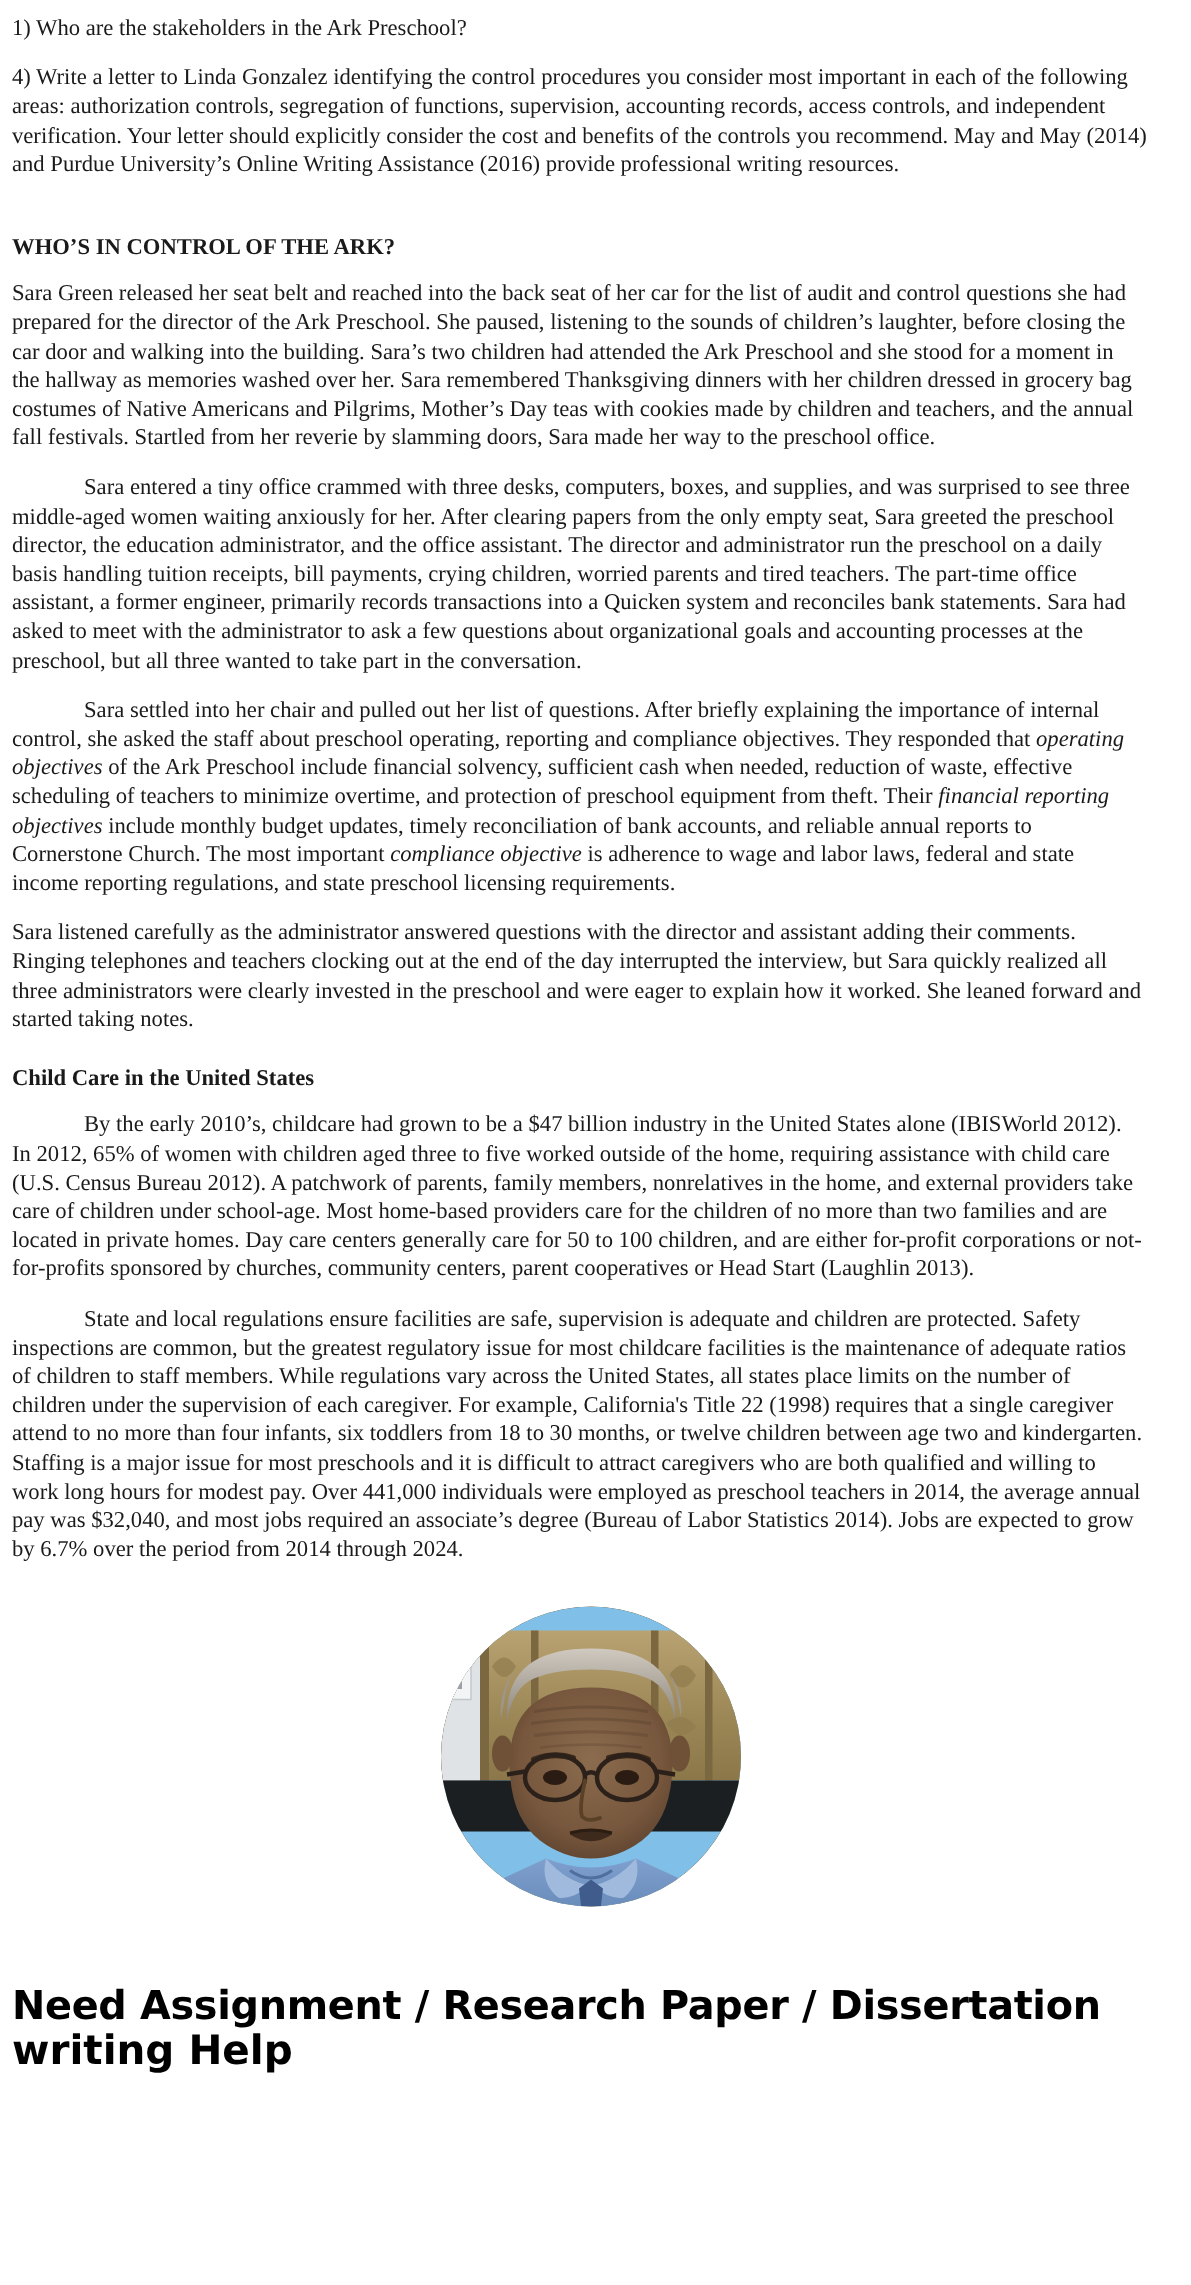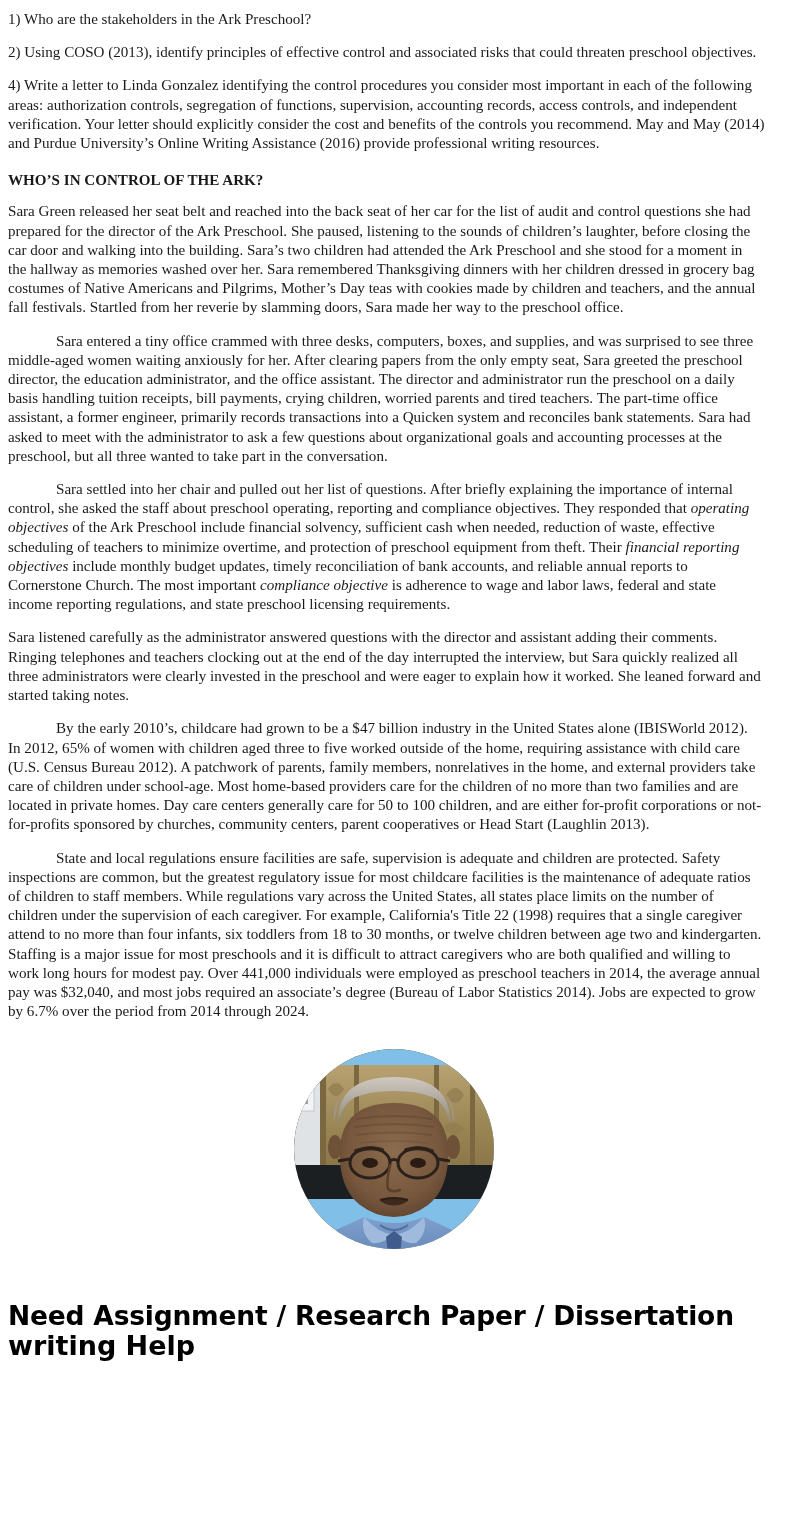--- a/index.html
+++ b/index.html
@@ -26,21 +26,21 @@
     line-height: 19.2px;
     text-align: left;
     margin: 0 0 14px 0;
   }
   .q-block:first-child { margin-top: 2px; }
 
   .section-head {
     font-size: 15.1px;
     line-height: 19.2px;
     font-weight: bold;
-    margin: 18px 0 12px 0;
+    margin: 36px 0 12px 0;
   }
   .sub-head {
     font-size: 15.1px;
     line-height: 19.2px;
     font-weight: bold;
     margin: 20px 0 12px 0;
   }
   p.body {
     font-size: 15.1px;
     line-height: 19.2px;
@@ -80,33 +80,33 @@
   .footer .l1 { font-size: 26.5px; letter-spacing: -0.2px; }
   .footer .l2 { font-size: 27px; }
   .footer .l3 { font-size: 26.5px; }
 </style>
 </head>
 <body>
 
 <div class="page">
 
   <div class="q-block">1) Who are the stakeholders in the Ark Preschool?</div>
-  <div class="q-block">2) Using COSO (2013), identify principles of effective control and associated risks that could threaten preschool objectives.</div>
   <div class="q-block">4) Write a letter to Linda Gonzalez identifying the control procedures you consider most important in each of the following areas: authorization controls, segregation of functions, supervision, accounting records, access controls, and independent verification. Your letter should explicitly consider the cost and benefits of the controls you recommend. May and May (2014) and Purdue University’s Online Writing Assistance (2016) provide professional writing resources.</div>
 
   <div class="section-head">WHO’S IN CONTROL OF THE ARK?</div>
 
   <p class="body">Sara Green released her seat belt and reached into the back seat of her car for the list of audit and control questions she had prepared for the director of the Ark Preschool. She paused, listening to the sounds of children’s laughter, before closing the car door and walking into the building. Sara’s two children had attended the Ark Preschool and she stood for a moment in the hallway as memories washed over her. Sara remembered Thanksgiving dinners with her children dressed in grocery bag costumes of Native Americans and Pilgrims, Mother’s Day teas with cookies made by children and teachers, and the annual fall festivals. Startled from her reverie by slamming doors, Sara made her way to the preschool office.</p>
 
   <p class="body indent">Sara entered a tiny office crammed with three desks, computers, boxes, and supplies, and was surprised to see three middle-aged women waiting anxiously for her. After clearing papers from the only empty seat, Sara greeted the preschool director, the education administrator, and the office assistant. The director and administrator run the preschool on a daily basis handling tuition receipts, bill payments, crying children, worried parents and tired teachers. The part-time office assistant, a former engineer, primarily records transactions into a Quicken system and reconciles bank statements. Sara had asked to meet with the administrator to ask a few questions about organizational goals and accounting processes at the preschool, but all three wanted to take part in the conversation.</p>
 
   <p class="body indent"><span>Sara settled into her chair and pulled out her list of questions. After briefly explaining the importance of internal control, she asked the staff about preschool operating, reporting and compliance objectives. They responded that </span><em class="it">operating objectives</em><span> of the Ark Preschool include financial solvency, sufficient cash when needed, reduction of waste, effective scheduling of teachers to minimize overtime, and protection of preschool equipment from theft. Their </span><em class="it">financial reporting objectives</em><span> include monthly budget updates, timely reconciliation of bank accounts, and reliable annual reports to Cornerstone Church.   The most important </span><em class="it">compliance objective</em><span> is adherence to wage and labor laws, federal and state income reporting regulations, and state preschool licensing requirements.</span></p>
 
   <p class="body">Sara listened carefully as the administrator answered questions with the director and assistant adding their comments. Ringing telephones and teachers clocking out at the end of the day interrupted the interview, but Sara quickly realized all three administrators were clearly invested in the preschool and were eager to explain how it worked. She leaned forward and started taking notes.</p>
 
+  <div class="sub-head">Child Care in the United States</div>
 
   <p class="body indent">By the early 2010’s, childcare had grown to be a $47 billion industry in the United States alone (IBISWorld 2012). In 2012, 65% of women with children aged three to five worked outside of the home, requiring assistance with child care (U.S. Census Bureau 2012). A patchwork of parents, family members, nonrelatives in the home, and external providers take care of children under school-age.   Most home-based providers care for the children of no more than two families and are located in private homes. Day care centers generally care for 50 to 100 children, and are either for-profit corporations or not-for-profits sponsored by churches, community centers, parent cooperatives or Head Start (Laughlin 2013).</p>
 
   <p class="body indent">State and local regulations ensure facilities are safe, supervision is adequate and children are protected. Safety inspections are common, but the greatest regulatory issue for most childcare facilities is the maintenance of adequate ratios of children to staff members. While regulations vary across the United States, all states place limits on the number of children under the supervision of each caregiver. For example, California's Title 22 (1998) requires that a single caregiver attend to no more than four infants, six toddlers from 18 to 30 months, or twelve children between age two and kindergarten.   Staffing is a major issue for most preschools and it is difficult to attract caregivers who are both qualified and willing to work long hours for modest pay. Over 441,000 individuals were employed as preschool teachers in 2014, the average annual pay was $32,040, and most jobs required an associate’s degree (Bureau of Labor Statistics 2014). Jobs are expected to grow by 6.7% over the period from 2014 through 2024.</p>
 
   <div class="photo-wrap">
     <div class="avatar">
       <svg width="200" height="200" viewBox="0 0 200 200">
         <defs>
           <clipPath id="circleClip">

